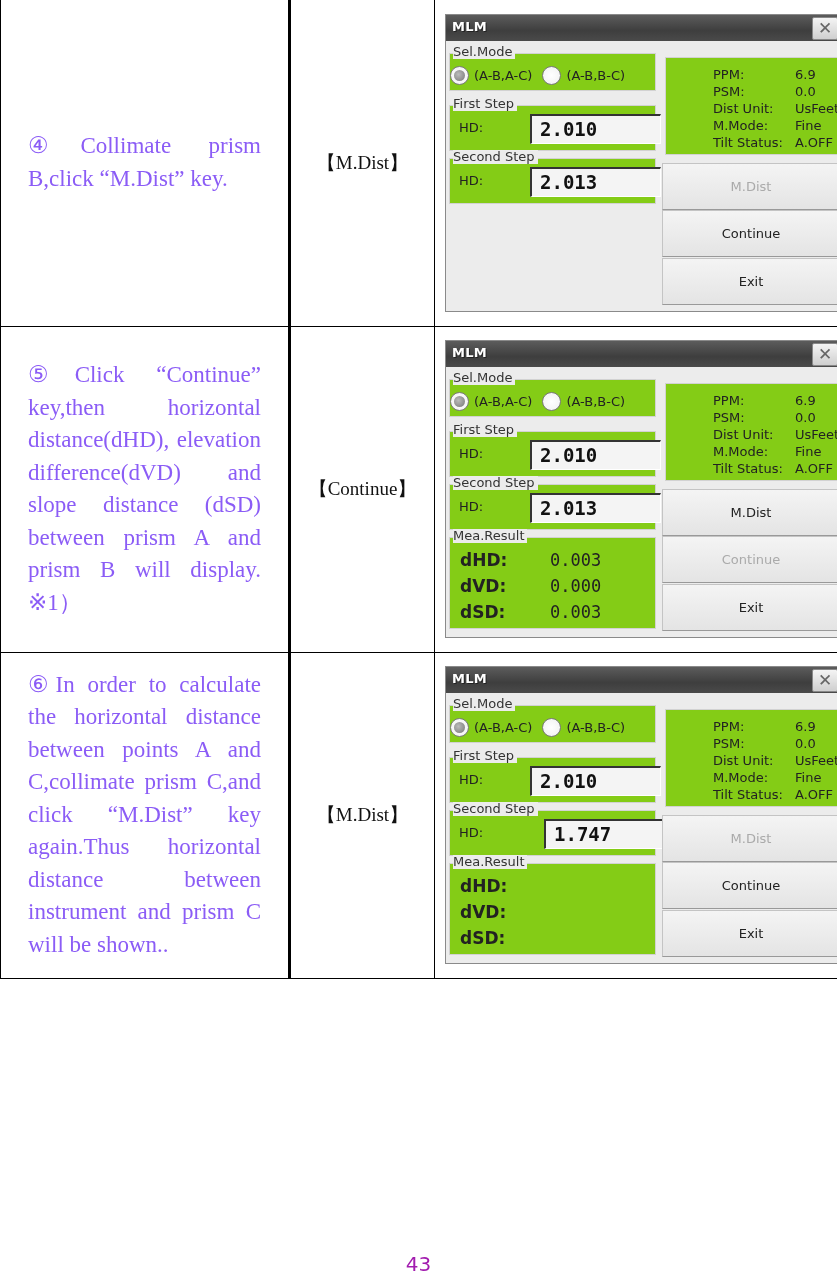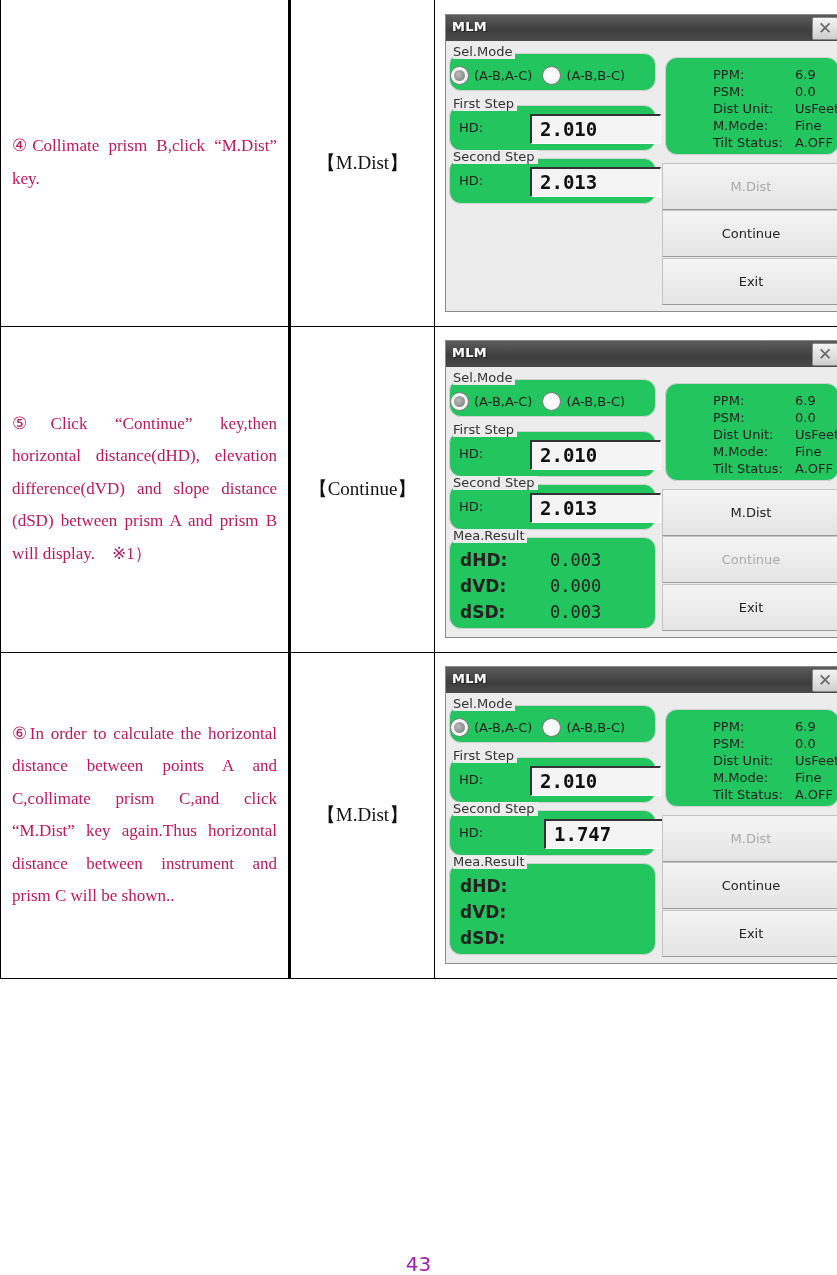--- a/index.html
+++ b/index.html
@@ -10,22 +10,22 @@
   }
   .manual-table td { border:1.5px solid #000; padding:0; vertical-align:middle; }
   .manual-table td.c-step { border-right:3px solid #000; }
   .manual-table tr { height:326px; }
   .manual-table tr:first-child td { border-top:none; }
   .c-step { width:265px; padding:0 11px 0 11px !important; }
   .c-key { width:143px; text-align:center; }
   .c-screen { width:410px; }
   .step-text {
     font-family:"Liberation Serif", "DejaVu Serif", serif;
-    font-size:17px; line-height:32.5px; color:#be185d;
-    text-align:justify; margin:0;
+    font-size:23px; line-height:32.5px; color:#8b5cf6;
+    text-align:justify; margin:16px;
   }
   .key-text {
     font-family:"Liberation Serif", "DejaVu Serif", serif;
     font-size:19px; color:#111;
   }
   
   .mlm {
     width:394px; height:296px; margin:0 0 0 10px;
     background:#ececec; border:1px solid #8a8a8a; position:relative;
     font-family:"DejaVu Sans", "Liberation Sans", sans-serif; color:#222;
@@ -38,21 +38,21 @@
     position:absolute; left:6px; top:4px; color:#fff; font-weight:bold;
     font-size:13px; letter-spacing:0.3px;
     text-shadow:1px 1px 0 #222;
   }
   .mlm-close {
     position:absolute; right:2px; top:2px; width:24px; height:21px;
     background:linear-gradient(#f4f4f4,#cfcfcf); border:1px solid #888;
     border-radius:2px; color:#666; font-size:17px; line-height:20px; text-align:center;
   }
   .group {
-    position:absolute; border:1px solid #d2d2d2; border-radius:12px; background:#22c55e;
+    position:absolute; border:1px solid #d2d2d2; border-radius:0; background:#84cc16;
   }
   .group-label {
     position:absolute; top:-9px; left:3px; background:#ececec; padding:0 3px 0 0;
     font-size:13px; color:#333; line-height:14px;
   }
   .radio-row { position:absolute; top:12px; left:0; font-size:13px; display:flex; align-items:center; }
   .radio {
     width:17px; height:17px; border-radius:50%; border:1px solid #777;
     background:radial-gradient(circle at 50% 50%, #fff 0, #f0f0f0 100%);
     display:inline-block; position:relative; margin-right:5px;

